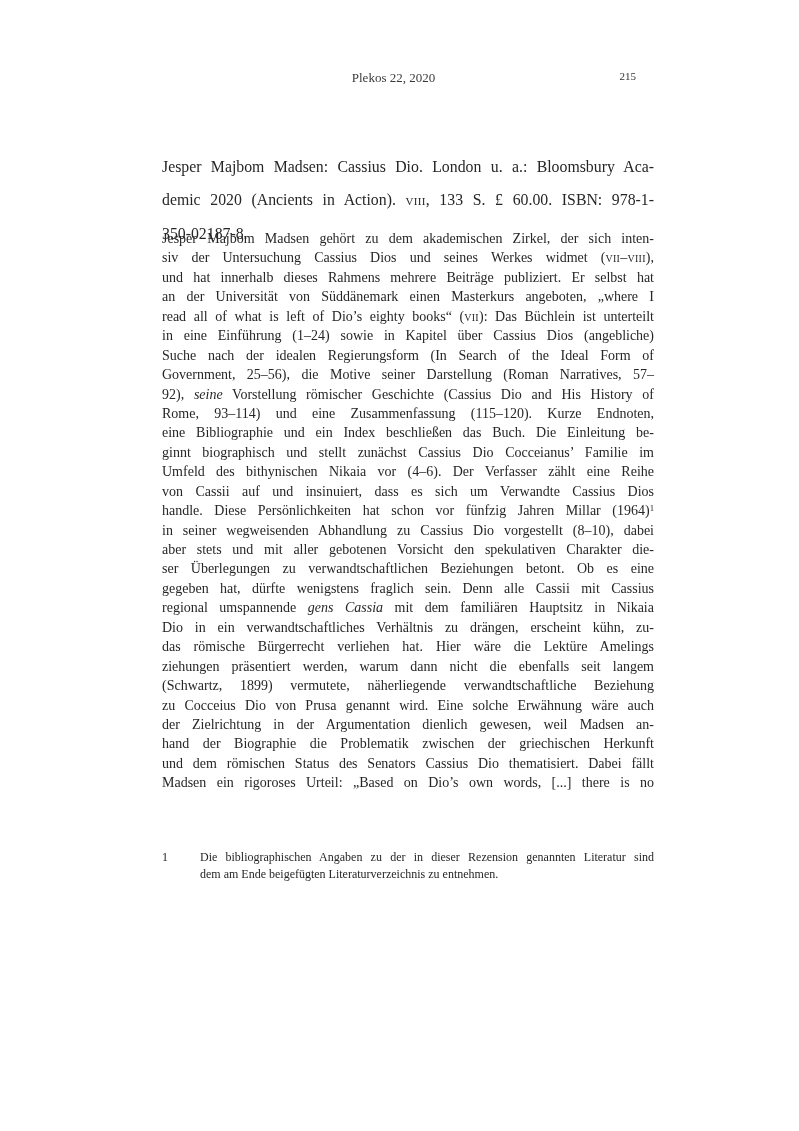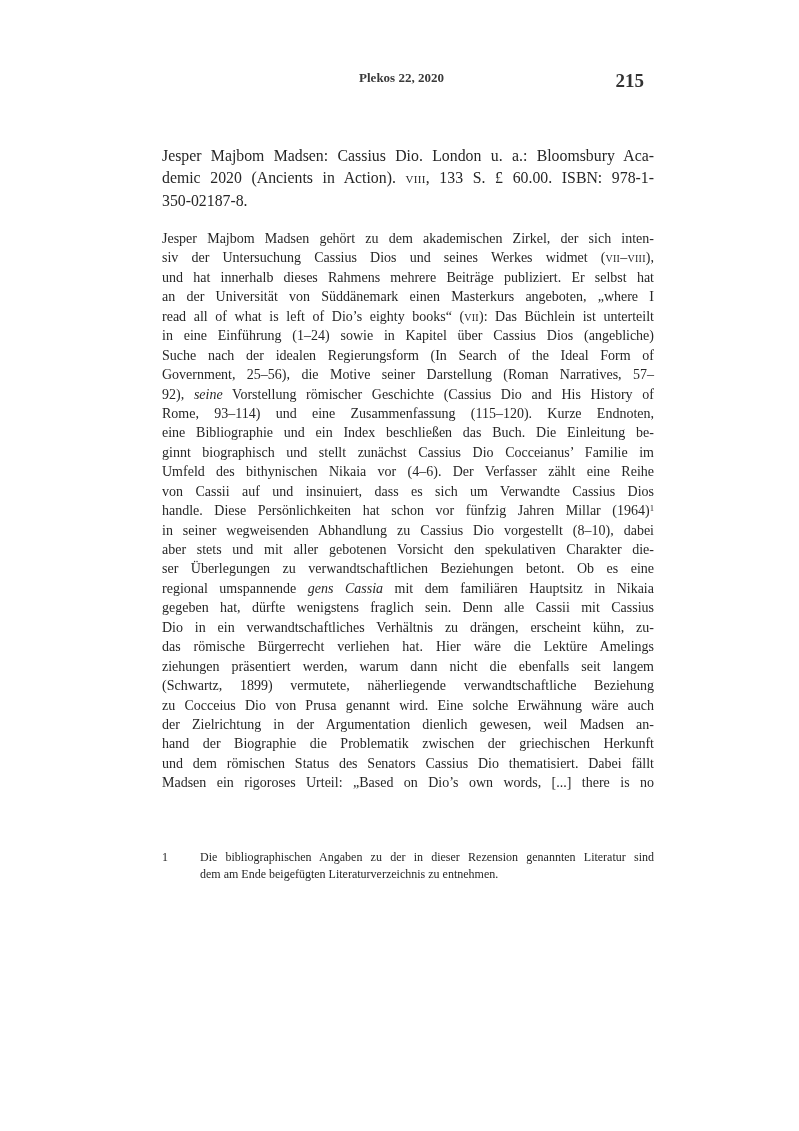--- a/index.html
+++ b/index.html
@@ -13,56 +13,55 @@
     height: 1131px;
     background: #ffffff;
     color: #262626;
     overflow: hidden;
   }
 
   
   .running-header {
     position: absolute;
     top: 70px;
-    left: 8px;
+    left: 0;
     width: 787px;
     height: 20px;
     font-size: 13px;
-    font-weight: bold;
   }
   .journal-ref {
     display: block;
     text-align: center;
     color: #3a3a3a;
   }
   .page-number {
     position: absolute;
     top: 0;
     right: 151px;
-    font-size: 19px;
+    font-size: 11px;
     color: #333333;
   }
 
   
   .col { position: absolute; left: 162px; width: 492px; }
 
   
   .tl {
     text-align: justify;
     text-align-last: justify;
     white-space: normal;
   }
   .tl.ll { text-align-last: left; }
 
   .review-heading {
     top: 145px;
     font-size: 15.8px;
     line-height: 22.3px;
   }
-  .review-heading .tl { height: 22.3px; }
+  .review-heading .tl { height: 22.3px; margin-top: 11px; }
 
   .review-body {
     top: 229px;
     font-size: 14px;
     line-height: 19.45px;
   }
   .review-body .tl { height: 19.45px; }
 
   .footnote {
     top: 849px;
@@ -110,22 +109,22 @@
       <div class="tl"><span>92), </span><span class="i">seine</span><span> Vorstellung römischer Geschichte (Cassius Dio and His History of</span></div>
       <div class="tl"><span>Rome, 93–114) und eine Zusammenfassung (115–120). Kurze Endnoten,</span></div>
       <div class="tl"><span>eine Bibliographie und ein Index beschließen das Buch. Die Einleitung be-</span></div>
       <div class="tl"><span>ginnt biographisch und stellt zunächst Cassius Dio Cocceianus’ Familie im</span></div>
       <div class="tl"><span>Umfeld des bithynischen Nikaia vor (4–6). Der Verfasser zählt eine Reihe</span></div>
       <div class="tl"><span>von Cassii auf und insinuiert, dass es sich um Verwandte Cassius Dios</span></div>
       <div class="tl"><span>handle. Diese Persönlichkeiten hat schon vor fünfzig Jahren Millar (1964)</span><span class="sup">1</span></div>
       <div class="tl"><span>in seiner wegweisenden Abhandlung zu Cassius Dio vorgestellt (8–10), dabei</span></div>
       <div class="tl"><span>aber stets und mit aller gebotenen Vorsicht den spekulativen Charakter die-</span></div>
       <div class="tl"><span>ser Überlegungen zu verwandtschaftlichen Beziehungen betont. Ob es eine</span></div>
+      <div class="tl"><span>gegeben hat, dürfte wenigstens fraglich sein. Denn alle Cassii mit Cassius</span></div>
       <div class="tl"><span>regional umspannende </span><span class="i">gens Cassia</span><span> mit dem familiären Hauptsitz in Nikaia</span></div>
-      <div class="tl"><span>gegeben hat, dürfte wenigstens fraglich sein. Denn alle Cassii mit Cassius</span></div>
       <div class="tl"><span>Dio in ein verwandtschaftliches Verhältnis zu drängen, erscheint kühn, zu-</span></div>
       <div class="tl"><span>das römische Bürgerrecht verliehen hat. Hier wäre die Lektüre Amelings</span></div>
       <div class="tl"><span>ziehungen präsentiert werden, warum dann nicht die ebenfalls seit langem</span></div>
       <div class="tl"><span>(Schwartz, 1899) vermutete, näherliegende verwandtschaftliche Beziehung</span></div>
       <div class="tl"><span>zu Cocceius Dio von Prusa genannt wird. Eine solche Erwähnung wäre auch</span></div>
       <div class="tl"><span>der Zielrichtung in der Argumentation dienlich gewesen, weil Madsen an-</span></div>
       <div class="tl"><span>hand der Biographie die Problematik zwischen der griechischen Herkunft</span></div>
       <div class="tl"><span>und dem römischen Status des Senators Cassius Dio thematisiert. Dabei fällt</span></div>
       <div class="tl"><span>Madsen ein rigoroses Urteil: „Based on Dio’s own words, [...] there is no</span></div>
     </div>

